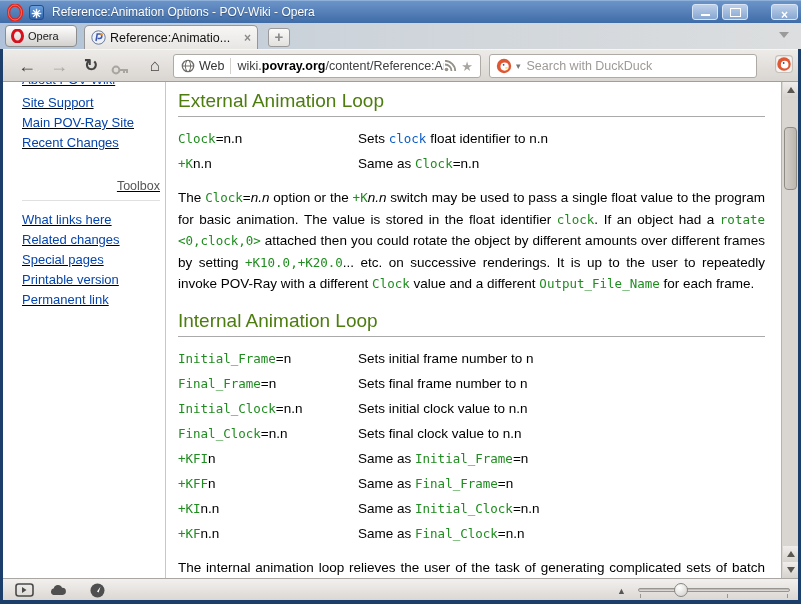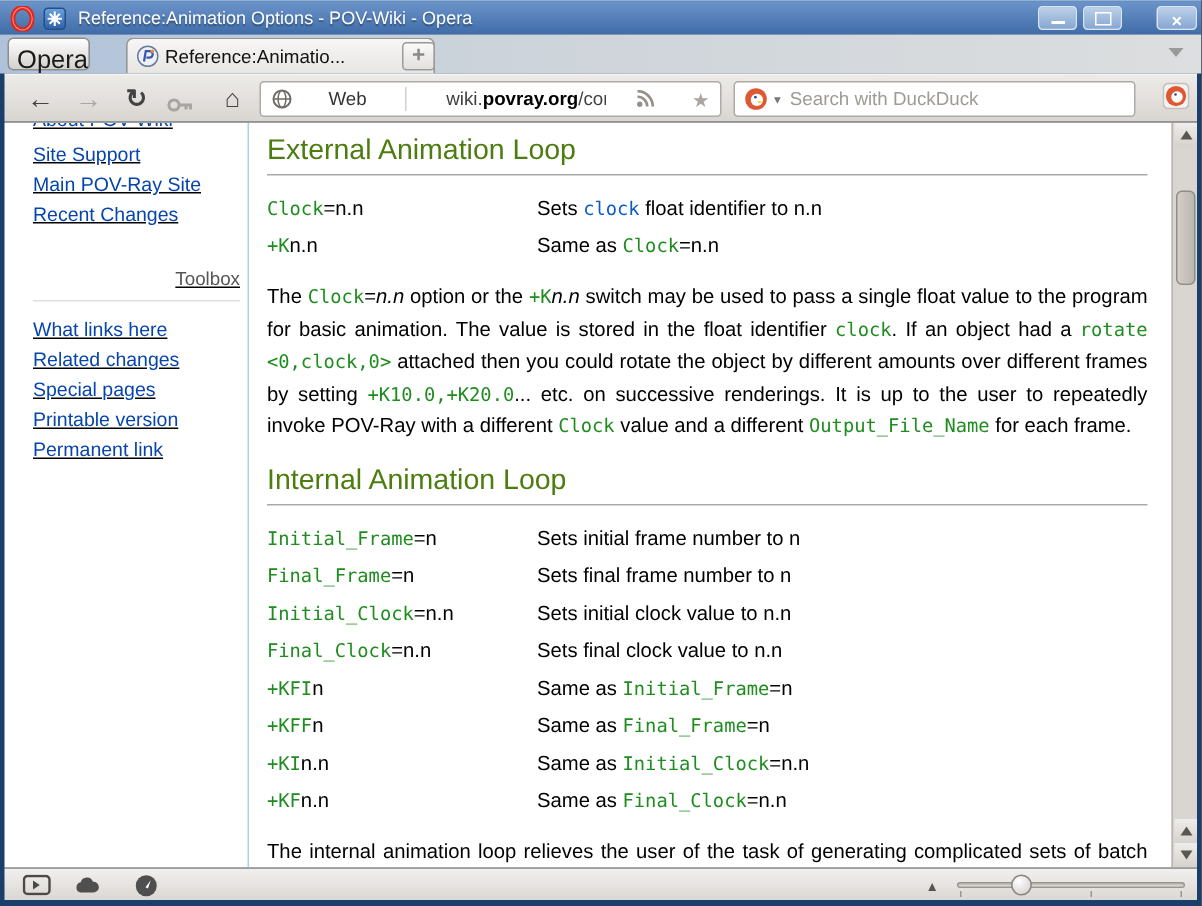--- a/index.html
+++ b/index.html
@@ -16,44 +16,44 @@
   .tb-btn{position:absolute;top:3px;height:16px;border-radius:3px;
     background:linear-gradient(#bdd0e9,#86a7d1);border:1px solid #d9e5f4;box-sizing:border-box;
     color:#fff;text-align:center;cursor:default;}
   .btn-min{left:692px;width:26px;} .btn-max{left:722px;width:26px;} .btn-close{left:771px;width:27px;}
   .glyph-min{position:absolute;left:8px;bottom:3px;width:9px;height:2px;background:#fff;}
   .glyph-max{position:absolute;left:7px;top:3px;width:9px;height:7px;border:1.5px solid #fff;}
   .glyph-close{font-size:12px;font-weight:bold;line-height:14px;}
   
   .tabbar{position:absolute;left:0;top:23px;width:801px;height:26px;
     background:linear-gradient(90deg,#afc2d9,#ccd3da 40%,#dcdedf);}
-  .opera-btn{position:absolute;left:5px;top:2px;width:55px;height:22px;border-radius:4px;
+  .opera-btn{position:absolute;left:5px;top:2px;width:72px;height:22px;border-radius:4px;
     background:linear-gradient(#fefefe,#d3d1ce);border:1px solid #8d8d8d;box-sizing:border-box;
-    display:flex;align-items:center;gap:4px;padding-left:5px;font-size:17px;color:#1a1a1a;flex-direction:column;}
-  .tab{position:absolute;left:84px;top:2px;width:206px;height:24px;border-radius:5px 5px 0 0;
+    display:flex;align-items:center;gap:4px;padding-left:5px;font-size:11px;color:#1a1a1a;}
+  .tab{position:absolute;left:84px;top:2px;width:174px;height:24px;border-radius:5px 5px 0 0;
     background:linear-gradient(#f7f6f5,#e8e6e3);border:1px solid #969696;border-bottom:none;
     box-sizing:border-box;display:flex;align-items:center;padding:0 6px;gap:4px;}
   .tab-title{font-size:12.5px;color:#111;white-space:nowrap;overflow:hidden;flex:1;}
   .tab-close{color:#8a8a8a;font-size:12px;font-weight:bold;line-height:12px;}
   .newtab{position:absolute;left:268px;top:5px;width:22px;height:19px;border-radius:3px;
     background:linear-gradient(#fafaf9,#e2e0dd);border:1px solid #9a9a9a;box-sizing:border-box;
     color:#8a8a8a;font-size:15px;font-weight:bold;text-align:center;line-height:16px;}
   .tab-chevron{position:absolute;right:12px;top:9px;width:0;height:0;
     border-left:5px solid transparent;border-right:5px solid transparent;border-top:6px solid #9a9a9a;}
   
   .toolbar{position:absolute;left:3px;right:3px;top:49px;height:33px;
     background:linear-gradient(#edebe8,#d9d5d1);border-top:1px solid #f7f6f5;
     border-bottom:1px solid #a29e99;box-sizing:border-box;}
   .nav-ico{position:absolute;top:5px;font-size:18px;font-weight:bold;line-height:22px;text-align:center;width:24px;}
   .ico-back{left:12px;color:#434343;} .ico-fwd{left:44px;color:#aaa6a1;}
   .ico-reload{left:76px;color:#434343;font-size:17px;}
   .ico-key{left:106px;top:9px;} .ico-home{left:140px;color:#434343;font-size:17px;}
   .field{position:absolute;top:4px;height:24px;background:#fff;border:1px solid #aeaaa5;
     border-radius:3px;box-sizing:border-box;display:flex;align-items:center;}
-  .addr{left:170px;width:308px;gap:20px;}
+  .addr{left:170px;width:308px;}
   .srch{left:486px;width:268px;}
   .addr-sep{width:1px;height:16px;background:#d4d1cd;margin:0 6px;}
   .web-label{font-size:12.5px;color:#333;margin-left:4px;}
   .url{font-size:12.5px;white-space:nowrap;overflow:hidden;flex:1;}
   .url .dim{color:#404040;} .url .dom{color:#000;font-weight:bold;}
   .star{color:#a9a5a0;font-size:13px;margin:0 7px 0 4px;}
   .ddg-dd{font-size:9px;color:#777;margin:0 4px;}
   .srch input{border:none;outline:none;flex:1;font-size:12.5px;color:#333;background:transparent;
     font-family:"Liberation Sans",sans-serif;min-width:0;}
   .srch input::placeholder{color:#9e9a96;}

